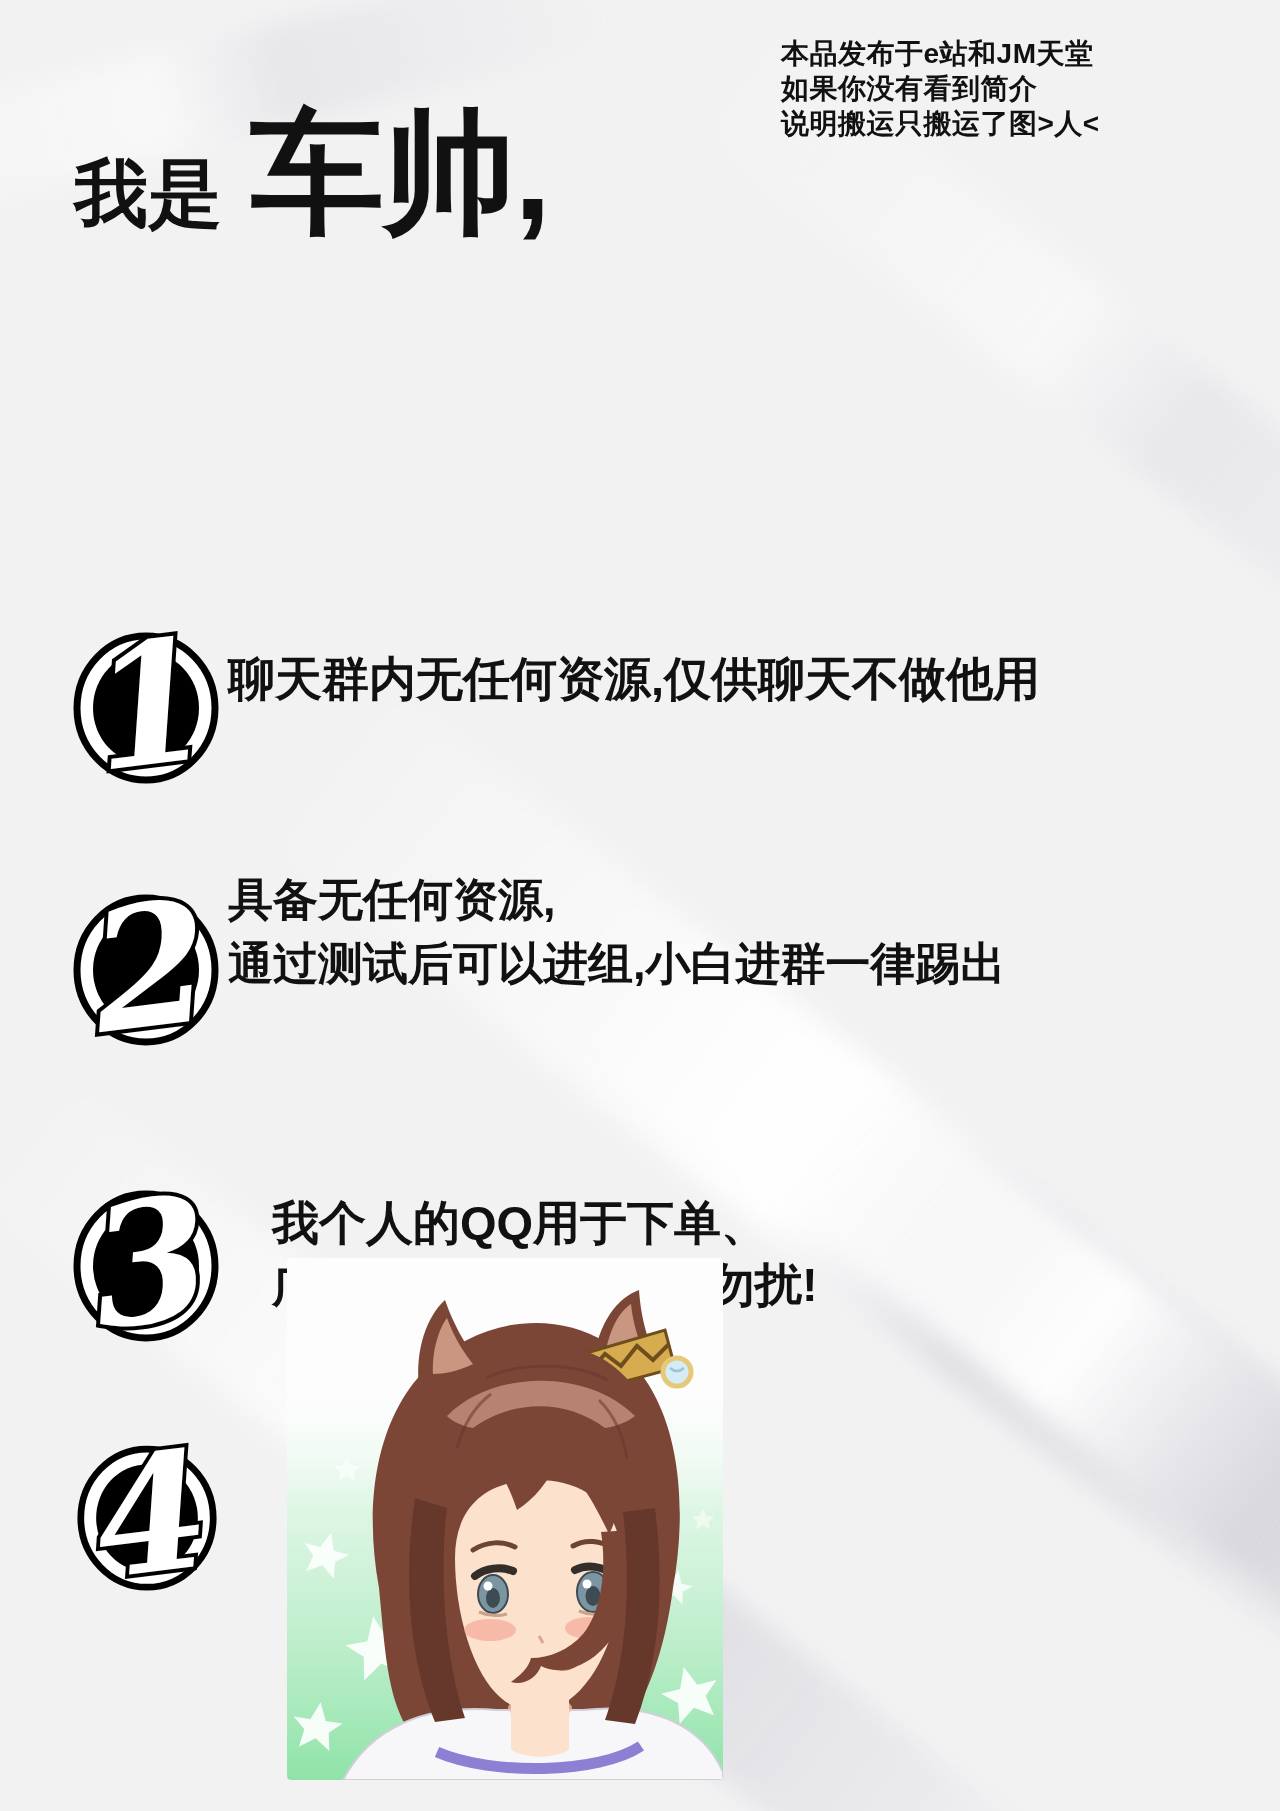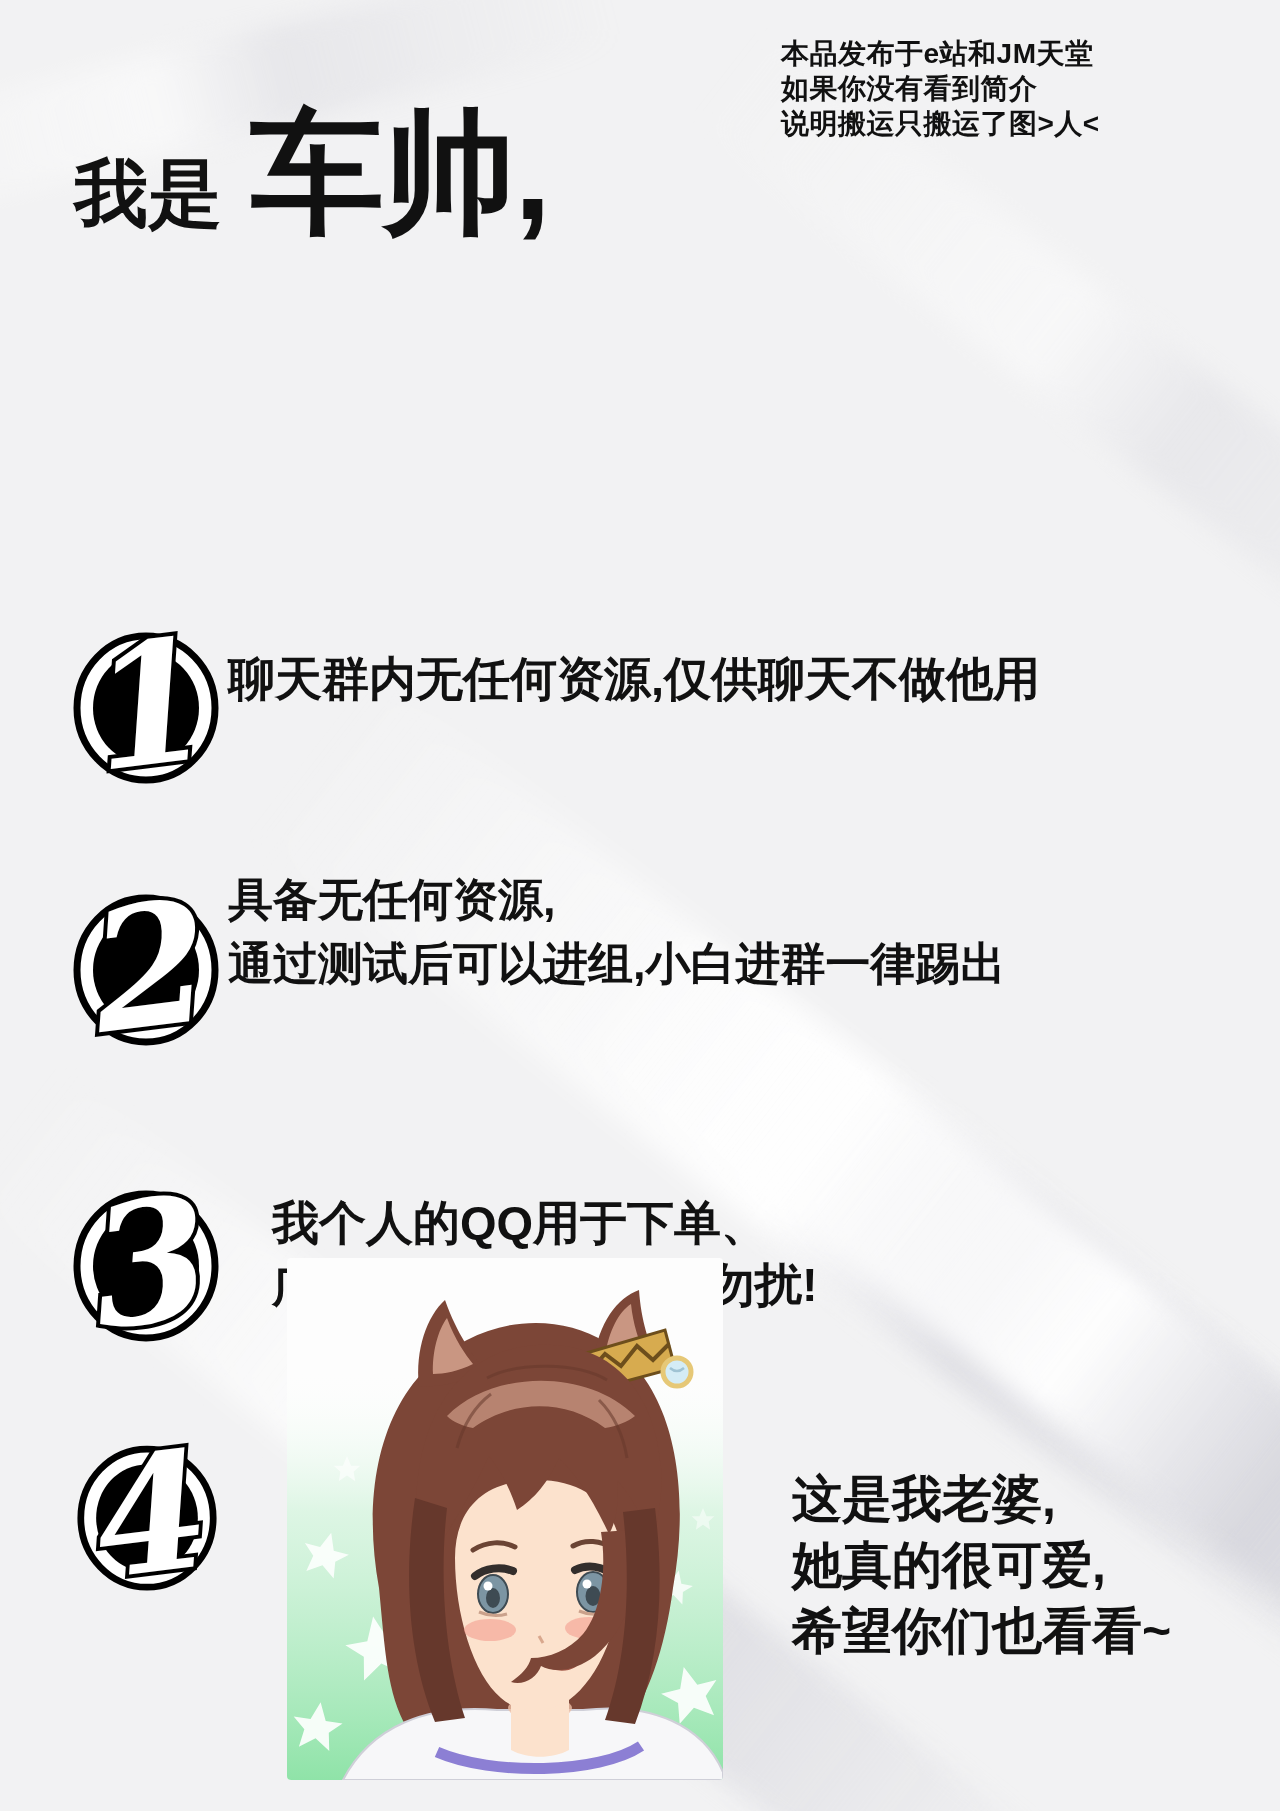--- a/index.html
+++ b/index.html
@@ -183,19 +183,14 @@
       <path d="M252,378 l4,7" stroke="#d9a88e" stroke-width="3" fill="none"></path>
       <path d="M260,405 C267,411 278,412 287,407" style="stroke:#a25848" stroke-width="5" fill="none" stroke-linecap="round"></path>
 
       <path d="M344,272 C354,322 344,368 308,398 C290,412 268,416 254,408 C250,420 236,428 224,424 C234,417 242,409 244,400 C262,400 282,392 296,376 C314,354 320,312 314,274 Z" style="fill:var(--hair)"></path>
 
       <path d="M128,240 C116,320 122,400 148,464 L178,460 C158,400 152,320 160,250 Z" style="fill:var(--hair2)"></path>
       <path d="M368,250 C378,330 372,404 348,466 L318,462 C340,402 344,324 336,254 Z" style="fill:var(--hair2)"></path>
     </svg>
   </div>
 
-  <div class="wife">
-    <div>这是我老婆,</div>
-    <div>她真的很可爱,</div>
-    <div>希望你们也看看~</div>
-  </div>
 
 </div>
 
 </body></html>

